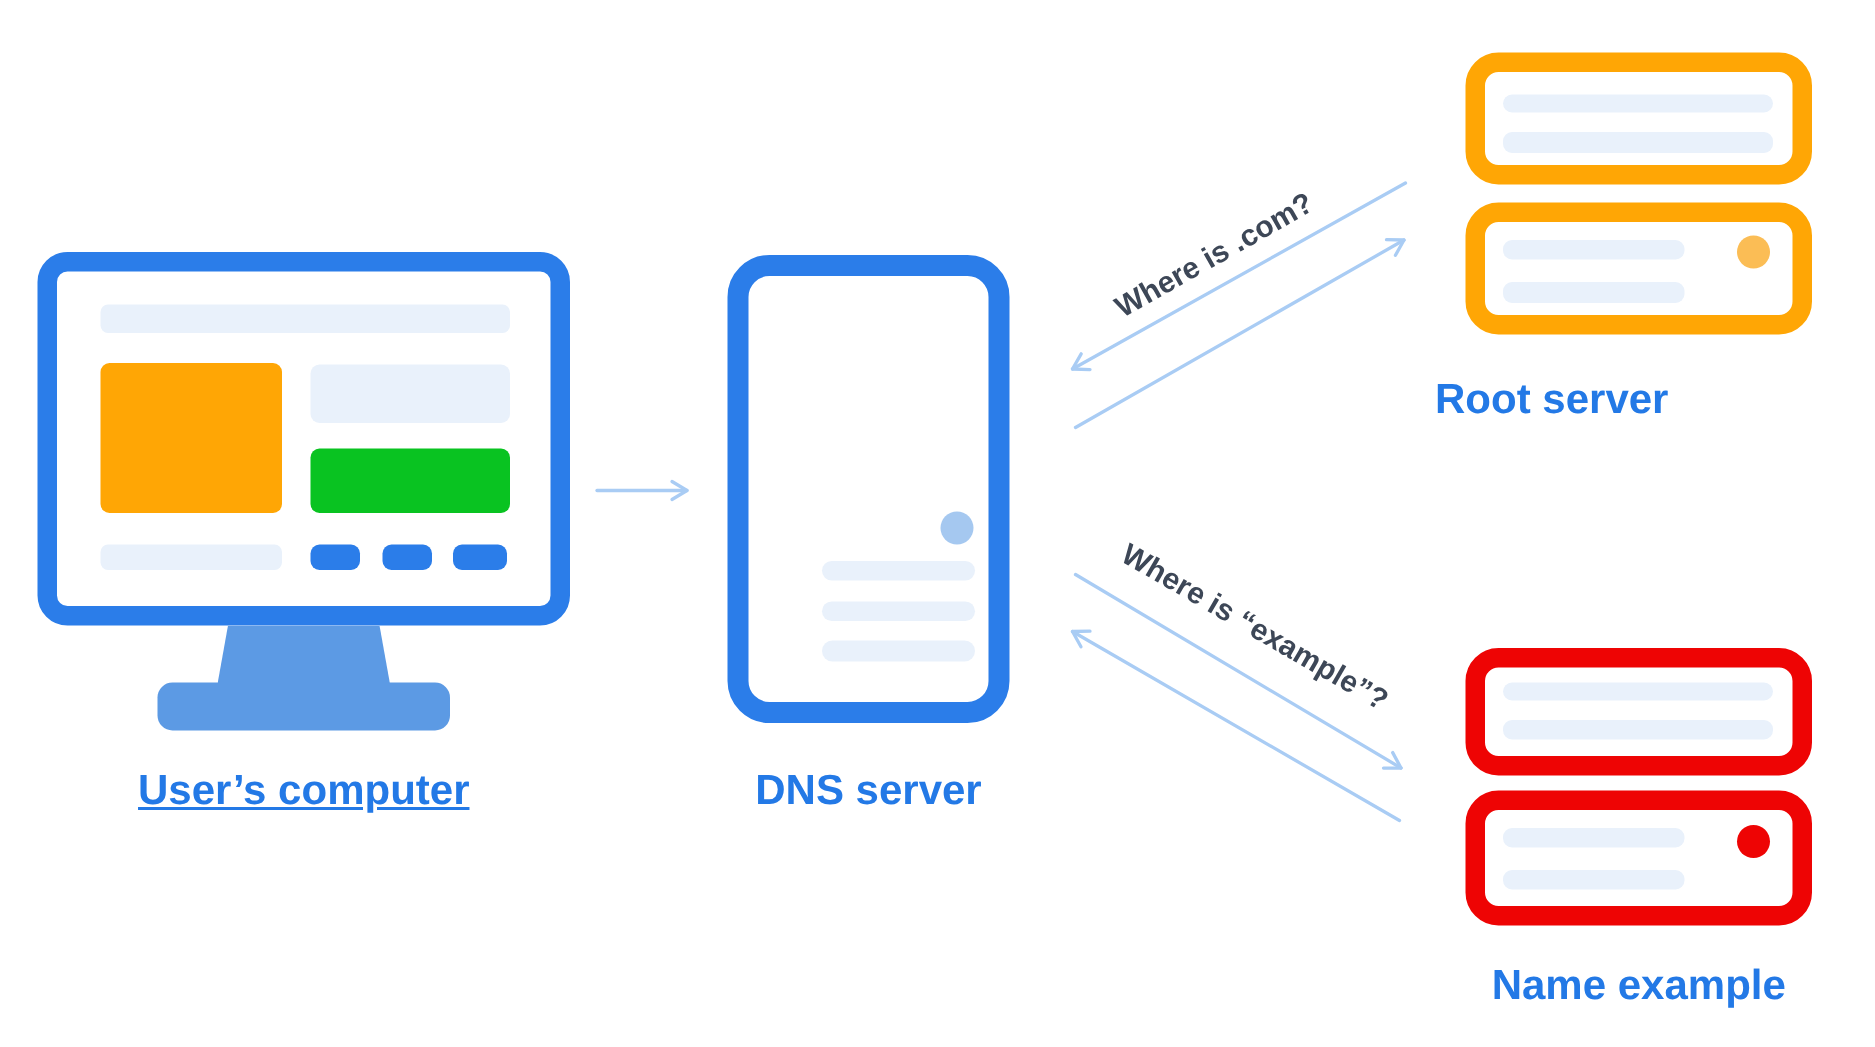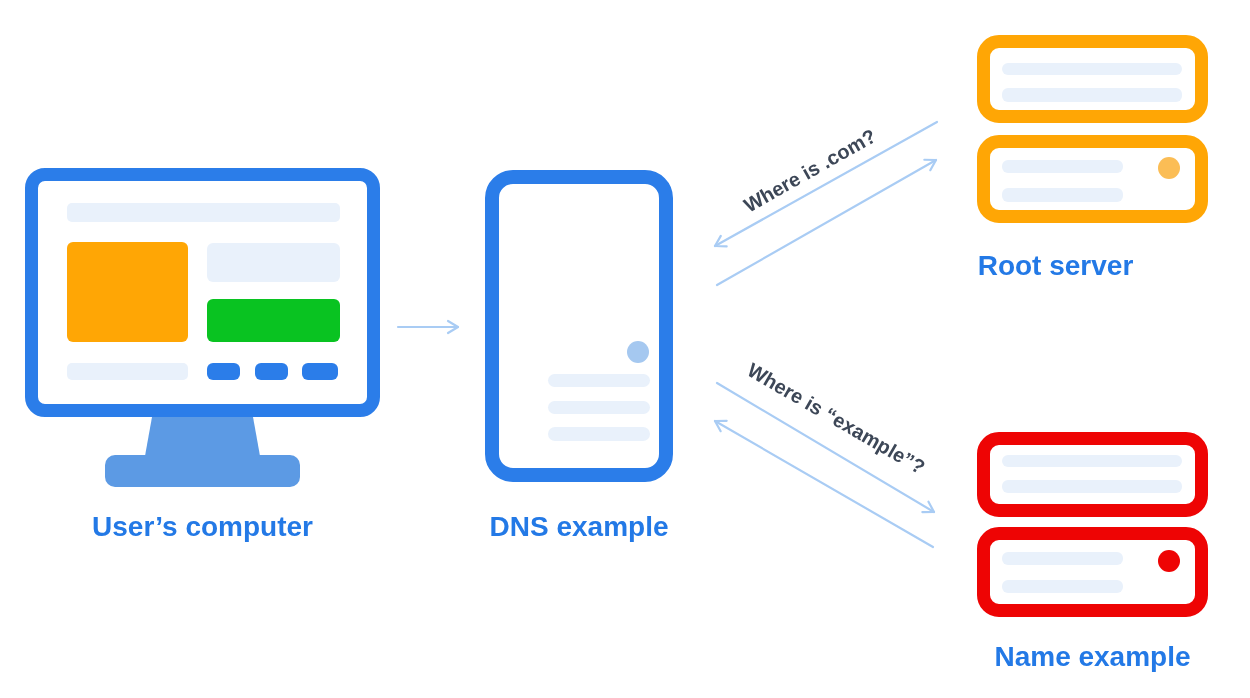--- a/index.html
+++ b/index.html
@@ -82,42 +82,42 @@
       <div class="blk litebar r6" style="left:169px;top:62px;width:133px;height:39px;"></div>
       <div class="blk r6" style="left:169px;top:118px;width:133px;height:43px;background:var(--green);"></div>
       <div class="blk litebar r5" style="left:29px;top:182px;width:121px;height:17px;"></div>
       <div class="blk r6" style="left:169px;top:182px;width:33px;height:17px;background:var(--blue);"></div>
       <div class="blk r6" style="left:217px;top:182px;width:33px;height:17px;background:var(--blue);"></div>
       <div class="blk r6" style="left:264px;top:182px;width:36px;height:17px;background:var(--blue);"></div>
     </div>
     <div class="stand-neck"></div>
     <div class="stand-base"></div>
   </div>
-  <div class="node-label" style="left:25px;top:511px;width:355px;">User’s computer</div>
+  <div class="node-label" style="left:25px;top:511px;width:355px;text-decoration:underline;">User’s computer</div>
 
   <div class="dns">
     <div class="dot"></div>
     <div class="line" style="top:190px;"></div>
     <div class="line" style="top:217px;"></div>
     <div class="line" style="top:243px;height:14px;"></div>
   </div>
-  <div class="node-label" style="left:485px;top:511px;width:188px;">DNS example</div>
+  <div class="node-label" style="left:485px;top:511px;width:188px;">DNS server</div>
 
   <div>
     <div class="unit unit-orange" style="left:977px;top:35px;height:88px;">
       <div class="slot" style="left:12px;top:15px;width:180px;height:12px;"></div>
       <div class="slot" style="left:12px;top:40px;width:180px;height:14px;"></div>
     </div>
     <div class="unit unit-orange" style="left:977px;top:135px;height:88px;">
       <div class="slot" style="left:12px;top:12px;width:121px;height:13px;"></div>
       <div class="slot" style="left:12px;top:40px;width:121px;height:14px;"></div>
       <div class="led led-orange" style="left:168px;top:9px;"></div>
     </div>
   </div>
-  <div class="node-label" style="left:940px;top:250px;width:231px;">Root server</div>
+  <div class="node-label" style="left:919px;top:250px;width:231px;">Root server</div>
 
   <div>
     <div class="unit unit-red" style="left:977px;top:432px;height:85px;">
       <div class="slot" style="left:12px;top:10px;width:180px;height:12px;"></div>
       <div class="slot" style="left:12px;top:35px;width:180px;height:13px;"></div>
     </div>
     <div class="unit unit-red" style="left:977px;top:527px;height:90px;">
       <div class="slot" style="left:12px;top:12px;width:121px;height:13px;"></div>
       <div class="slot" style="left:12px;top:40px;width:121px;height:13px;"></div>
       <div class="led led-red" style="left:168px;top:10px;"></div>

